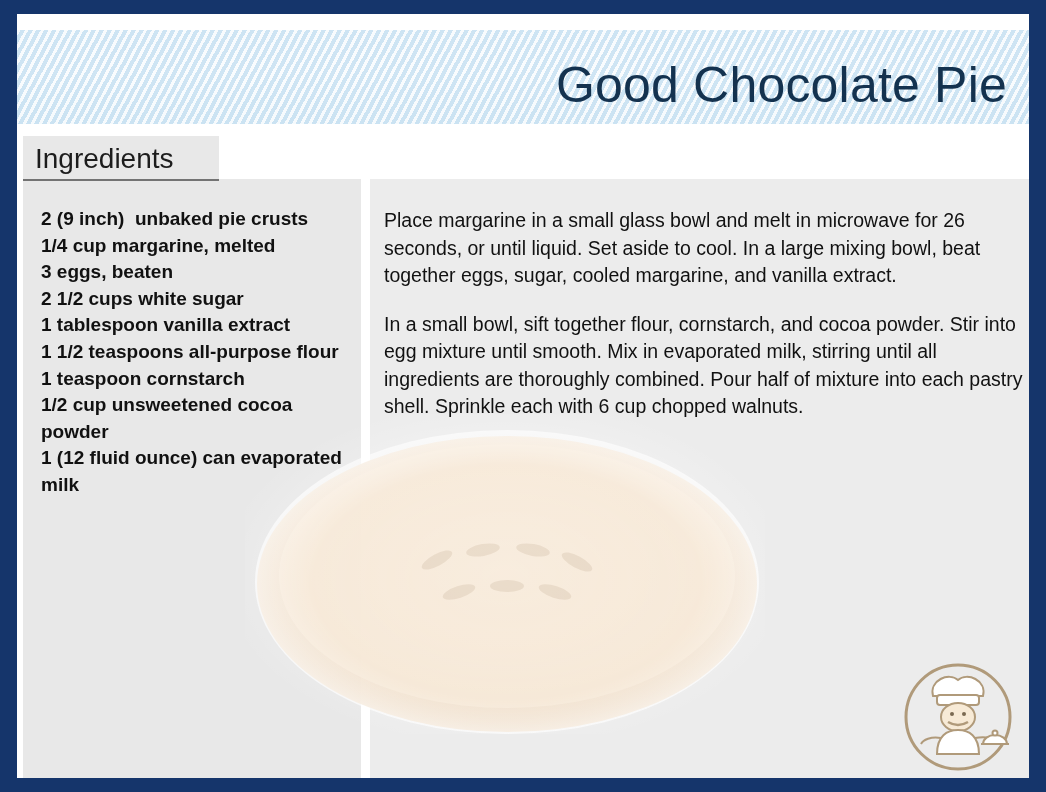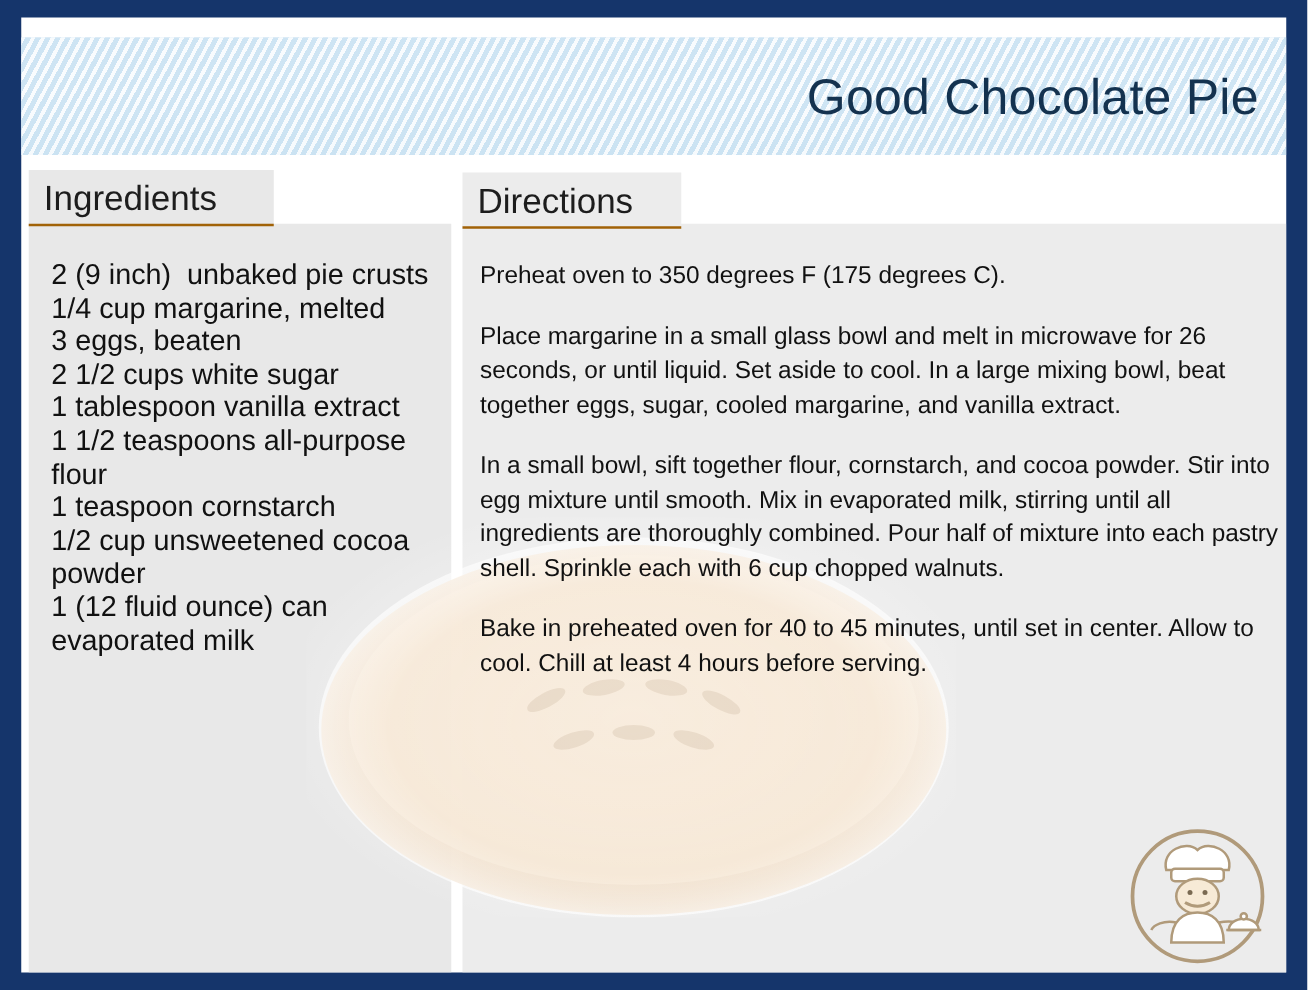--- a/index.html
+++ b/index.html
@@ -38,21 +38,21 @@
         rgba(255,255,255,0.85) 0px,
         rgba(255,255,255,0.85) 3px,
         rgba(205,228,243,0.85) 3px,
         rgba(205,228,243,0.85) 7px),
       linear-gradient(180deg, #cfe4f4 0%, #dbebf8 45%, #bfdcef 100%);
   }
   .title-text {
     position: absolute;
     right: 22px;
     top: 26px;
-    font-size: 40px;
+    font-size: 50px;
     color: #14324f;
     letter-spacing: 0.2px;
     white-space: nowrap;
     margin-left: 36px;
   }
 
   
   .panel {
     position: absolute;
     background: #e8e8e8;
@@ -67,21 +67,21 @@
     left: 353px;
     top: 165px;
     width: 659px;
     height: 599px;
     background: #ececec;
   }
 
   .panel-head {
     position: absolute;
     background: #e8e8e8;
-    border-bottom: 2px solid #a16207;
+    border-bottom: 2px solid #737373;
   }
   .ingredients-head {
     left: 6px;
     top: 122px;
     width: 196px;
     height: 43px;
   }
   .directions-head {
     left: 353px;
     top: 124px;
@@ -97,25 +97,26 @@
     color: #1d1d1d;
     white-space: nowrap;
   }
 
   
   .ingredients-body {
     position: absolute;
     left: 24px;
     top: 192px;
     width: 320px;
-    font-size: 23px;
+    font-size: 19px;
     line-height: 26.6px;
     color: #111111;
     white-space: pre-wrap;
     z-index: 5;
+    font-weight: bold;
   }
   .directions-body {
     position: absolute;
     left: 367px;
     top: 193px;
     width: 645px;
     font-size: 19.5px;
     line-height: 27.5px;
     color: #111111;
     z-index: 5;
@@ -165,23 +166,20 @@
     <div class="title-banner">
       <div class="title-text">Good Chocolate Pie</div>
     </div>
 
     <div class="panel ingredients-panel"></div>
     <div class="panel-head ingredients-head">
       <span class="panel-head-label">Ingredients</span>
     </div>
 
     <div class="panel directions-panel"></div>
-    <div class="panel-head directions-head">
-      <span class="panel-head-label">Directions</span>
-    </div>
 
     <div class="pie-wrap">
       <svg width="520" height="320" viewBox="0 0 520 320" xmlns="http://www.w3.org/2000/svg">
         <defs>
           <radialGradient id="crust" cx="50%" cy="42%" r="62%">
             <stop offset="0%" stop-color="#f6e4cd"></stop>
             <stop offset="60%" stop-color="#f0d9bd"></stop>
             <stop offset="100%" stop-color="#e3c49f"></stop>
           </radialGradient>
           <radialGradient id="fade" cx="50%" cy="50%" r="55%">
@@ -210,24 +208,22 @@
 1/4 cup margarine, melted
 3 eggs, beaten
 2 1/2 cups white sugar
 1 tablespoon vanilla extract
 1 1/2 teaspoons all-purpose flour
 1 teaspoon cornstarch
 1/2 cup unsweetened cocoa powder
 1 (12 fluid ounce) can evaporated milk</div>
 
     <div class="directions-body">
-      <p>Preheat oven to 350 degrees F (175 degrees C).</p>
       <p>Place margarine in a small glass bowl and melt in microwave for 26 seconds, or until liquid. Set aside to cool. In a large mixing bowl, beat together eggs, sugar, cooled margarine, and vanilla extract.</p>
       <p>In a small bowl, sift together flour, cornstarch, and cocoa powder. Stir into egg mixture until smooth. Mix in evaporated milk, stirring until all ingredients are thoroughly combined. Pour half of mixture into each pastry shell. Sprinkle each with 6 cup chopped walnuts.</p>
-      <p>Bake in preheated oven for 40 to 45 minutes, until set in center. Allow to cool. Chill at least 4 hours before serving.</p>
     </div>
 
     <div class="chef-logo">
       <svg width="118" height="110" viewBox="0 0 118 110" xmlns="http://www.w3.org/2000/svg">
         <circle cx="59" cy="55" r="52" fill="none" stroke="#b09a7a" stroke-width="3"></circle>
 
         <path d="M34 34 C30 18, 50 10, 59 18 C68 10, 88 18, 84 34 Z" fill="#ffffff" stroke="#b09a7a" stroke-width="2"></path>
         <rect x="38" y="33" width="42" height="10" rx="3" fill="#ffffff" stroke="#b09a7a" stroke-width="2"></rect>
 
         <ellipse cx="59" cy="55" rx="17" ry="14" fill="#f7ead6" stroke="#b09a7a" stroke-width="2"></ellipse>

